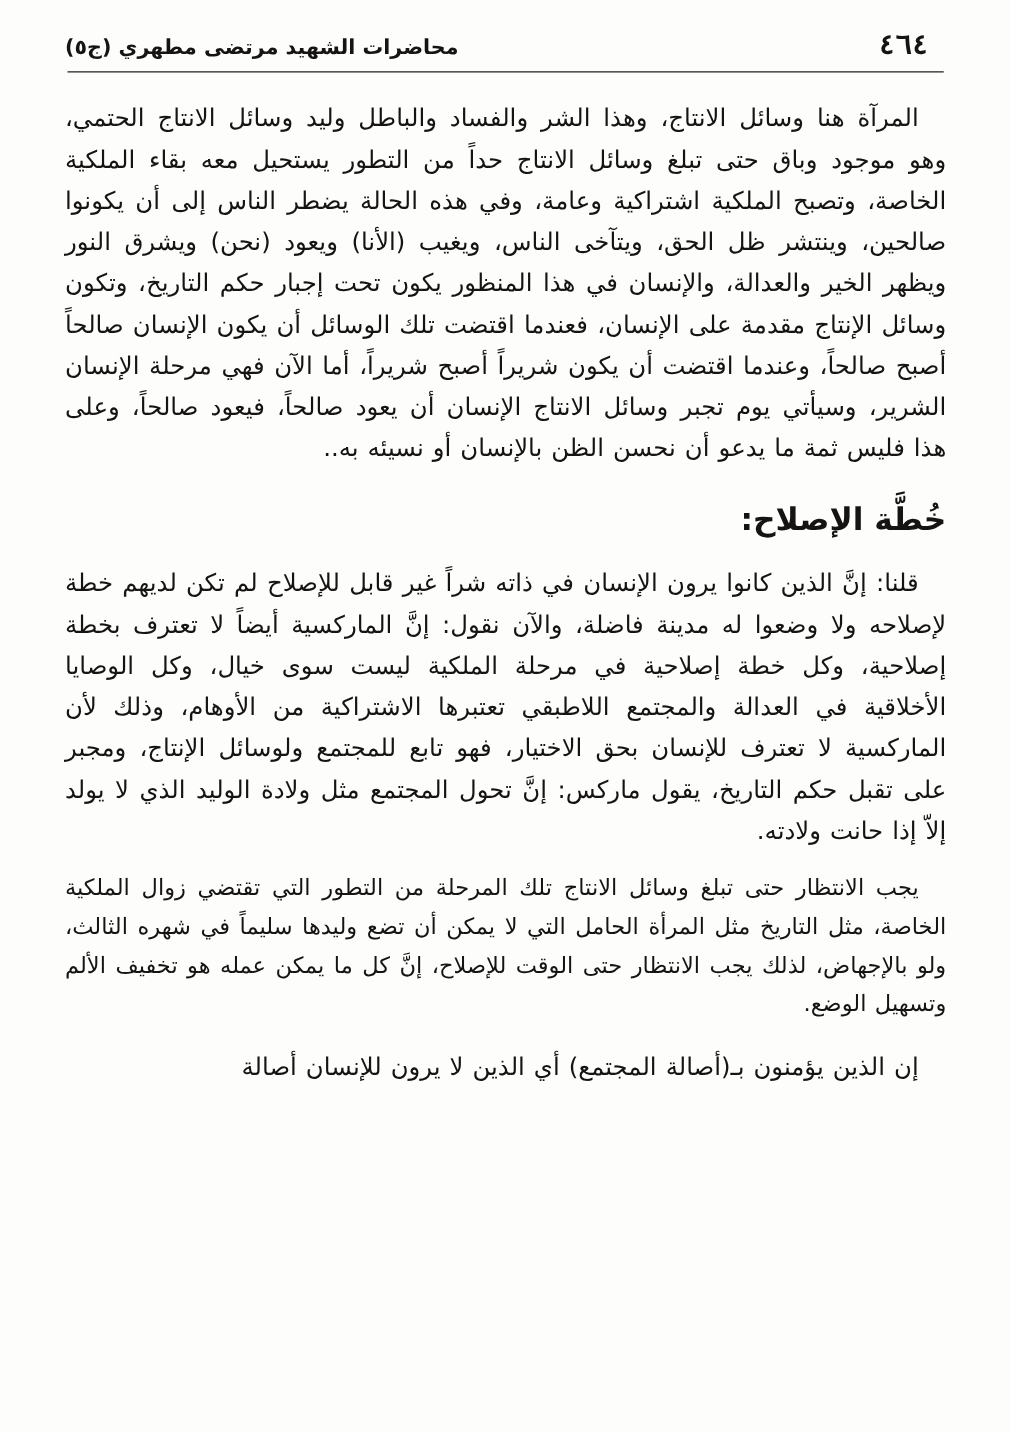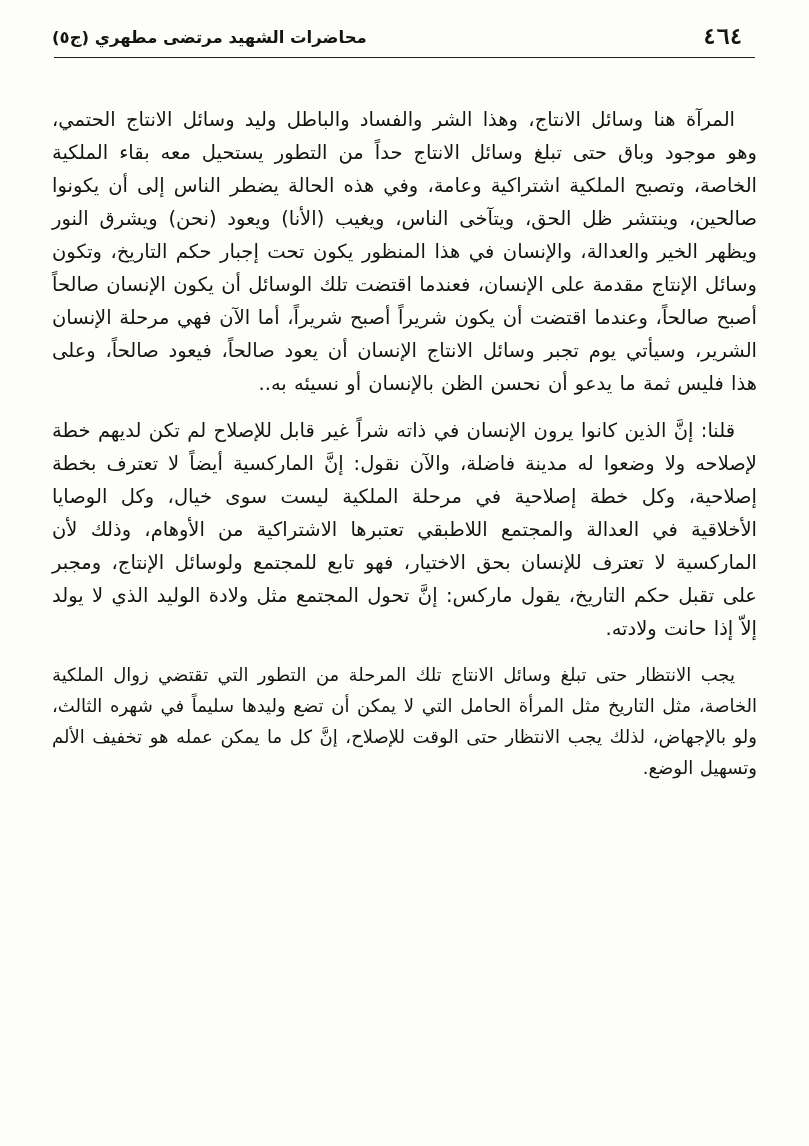--- a/index.html
+++ b/index.html
@@ -52,21 +52,21 @@
     position: absolute;
     left: 2px;
     right: 2px;
     top: 33px;
     border: none;
     border-top: 1.6px solid #22201d;
     margin: 0;
   }
   
   .page-body {
-    margin-top: 45px;
+    margin-top: 20px;
   }
   .para {
     font-size: 19.5px;
     line-height: 33px;
     text-align: justify;
     margin: 0 0 14px 0;
     text-indent: 22px;
     word-spacing: 1px;
   }
   .para.quote {
@@ -93,20 +93,22 @@
   <header class="page-header">
     <span class="page-number">٤٦٤</span>
     <span class="book-title">محاضرات الشهيد مرتضى مطهري (ج٥)</span>
     <hr class="header-rule">
   </header>
 
   <main class="page-body">
 
     <p class="para">المرآة هنا وسائل الانتاج، وهذا الشر والفساد والباطل وليد وسائل الانتاج الحتمي، وهو موجود وباق حتى تبلغ وسائل الانتاج حداً من التطور يستحيل معه بقاء الملكية الخاصة، وتصبح الملكية اشتراكية وعامة، وفي هذه الحالة يضطر الناس إلى أن يكونوا صالحين، وينتشر ظل الحق، ويتآخى الناس، ويغيب (الأنا) ويعود (نحن) ويشرق النور ويظهر الخير والعدالة، والإنسان في هذا المنظور يكون تحت إجبار حكم التاريخ، وتكون وسائل الإنتاج مقدمة على الإنسان، فعندما اقتضت تلك الوسائل أن يكون الإنسان صالحاً أصبح صالحاً، وعندما اقتضت أن يكون شريراً أصبح شريراً، أما الآن فهي مرحلة الإنسان الشرير، وسيأتي يوم تجبر وسائل الانتاج الإنسان أن يعود صالحاً، فيعود صالحاً، وعلى هذا فليس ثمة ما يدعو أن نحسن الظن بالإنسان أو نسيئه به..</p>
 
+    <h2 class="section-heading">خُطَّة الإصلاح:</h2>
 
     <p class="para">قلنا: إنَّ الذين كانوا يرون الإنسان في ذاته شراً غير قابل للإصلاح لم تكن لديهم خطة لإصلاحه ولا وضعوا له مدينة فاضلة، والآن نقول: إنَّ الماركسية أيضاً لا تعترف بخطة إصلاحية، وكل خطة إصلاحية في مرحلة الملكية ليست سوى خيال، وكل الوصايا الأخلاقية في العدالة والمجتمع اللاطبقي تعتبرها الاشتراكية من الأوهام، وذلك لأن الماركسية لا تعترف للإنسان بحق الاختيار، فهو تابع للمجتمع ولوسائل الإنتاج، ومجبر على تقبل حكم التاريخ، يقول ماركس: إنَّ تحول المجتمع مثل ولادة الوليد الذي لا يولد إلاّ إذا حانت ولادته.</p>
 
     <p class="para quote">يجب الانتظار حتى تبلغ وسائل الانتاج تلك المرحلة من التطور التي تقتضي زوال الملكية الخاصة، مثل التاريخ مثل المرأة الحامل التي لا يمكن أن تضع وليدها سليماً في شهره الثالث، ولو بالإجهاض، لذلك يجب الانتظار حتى الوقت للإصلاح، إنَّ كل ما يمكن عمله هو تخفيف الألم وتسهيل الوضع.</p>
 
+    <p class="para last">إن الذين يؤمنون بـ(أصالة المجتمع) أي الذين لا يرون للإنسان أصالة</p>
 
   </main>
 </div>
 
 </body></html>

